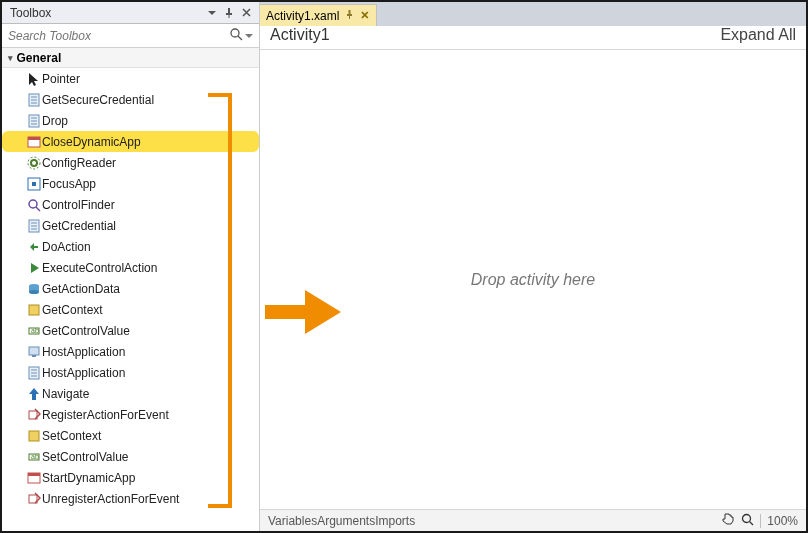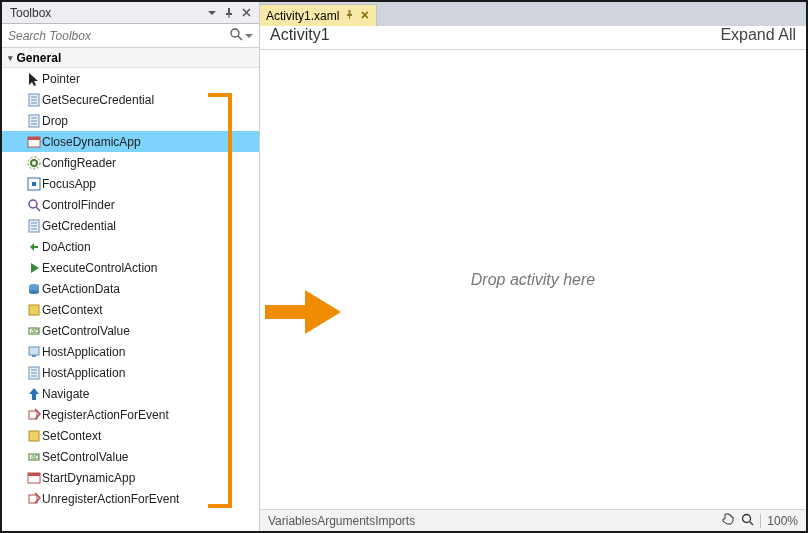--- a/index.html
+++ b/index.html
@@ -68,21 +68,21 @@
     gap: 4px;
   }
   .tree-group .caret { font-size: 9px; color: #555; }
   .tree-item {
     height: 21px;
     display: flex;
     align-items: center;
     padding-left: 24px;
     cursor: pointer;
   }
-  .tree-item.selected { background: #7dd3fc; }
+  .tree-item.selected { background: #fde047; border-radius: 6px; }
   .tool-icon {
     width: 16px; height: 16px;
     display:flex; align-items:center; justify-content:center;
     font-size: 11px;
   }
   .tool-label { color: #222; }
   
   .callout-bracket {
     position: absolute;
     left: 208px;

